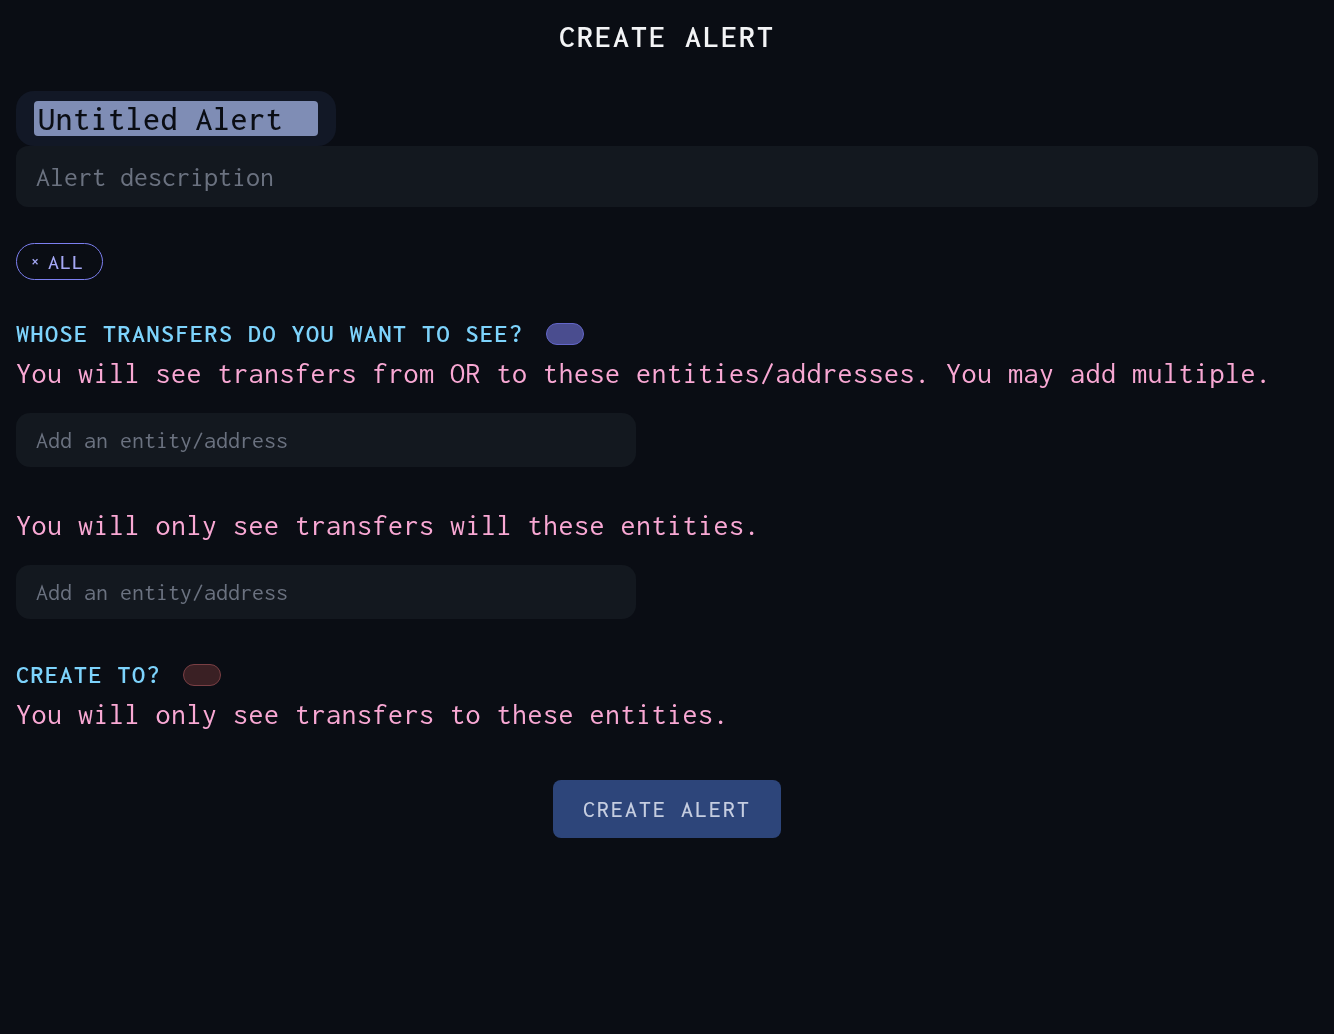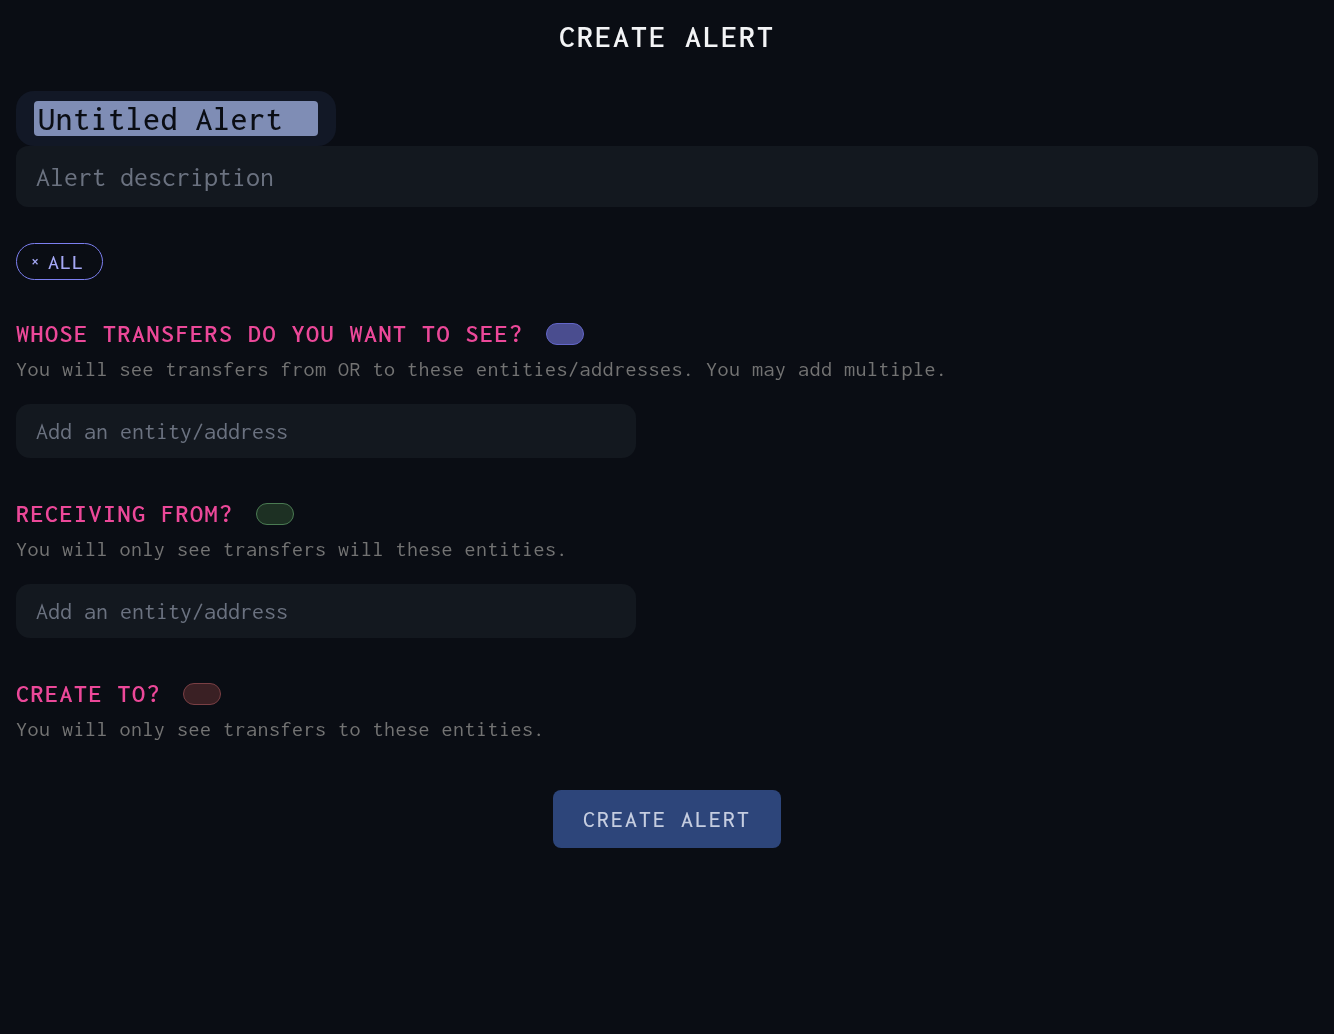--- a/index.html
+++ b/index.html
@@ -88,42 +88,42 @@
   .section-head {
     display: flex;
     align-items: center;
     gap: 22px;
     margin-bottom: 10px;
   }
   .section-title {
     font-size: 26px;
     font-weight: 600;
     letter-spacing: 1.5px;
-    color: #ec4899;
+    color: #7dd3fc;
   }
   .pill {
     width: 38px;
     height: 22px;
     border-radius: 999px;
   }
   .pill-purple {
     background: #4a4d8f;
     border: 1.5px solid #6366c9;
   }
   .pill-green {
     background: #1d3023;
     border: 1.5px solid #4a7a52;
   }
   .pill-red {
     background: #3a2024;
     border: 1.5px solid #7a3f44;
   }
   .section-desc {
-    font-size: 22px;
-    color: #737373;
+    font-size: 30px;
+    color: #f9a8d4;
     margin-bottom: 24px;
     letter-spacing: 0.5px;
   }
   .entity-input {
     width: 620px;
     background: #13181f;
     border: none;
     border-radius: 14px;
     padding: 14px 20px;
     font-family: inherit;
@@ -174,24 +174,20 @@
 <div class="section">
   <div class="section-head">
     <div class="section-title">WHOSE TRANSFERS DO YOU WANT TO SEE?</div>
     <div class="pill pill-purple"></div>
   </div>
   <div class="section-desc">You will see transfers from OR to these entities/addresses. You may add multiple.</div>
   <input class="entity-input" type="text" placeholder="Add an entity/address" style="">
 </div>
 
 <div class="section">
-  <div class="section-head">
-    <div class="section-title">RECEIVING FROM?</div>
-    <div class="pill pill-green"></div>
-  </div>
   <div class="section-desc">You will only see transfers will these entities.</div>
   <input class="entity-input" type="text" placeholder="Add an entity/address" style="">
 </div>
 
 <div class="section">
   <div class="section-head">
     <div class="section-title">CREATE TO?</div>
     <div class="pill pill-red"></div>
   </div>
   <div class="section-desc">You will only see transfers to these entities.</div>

